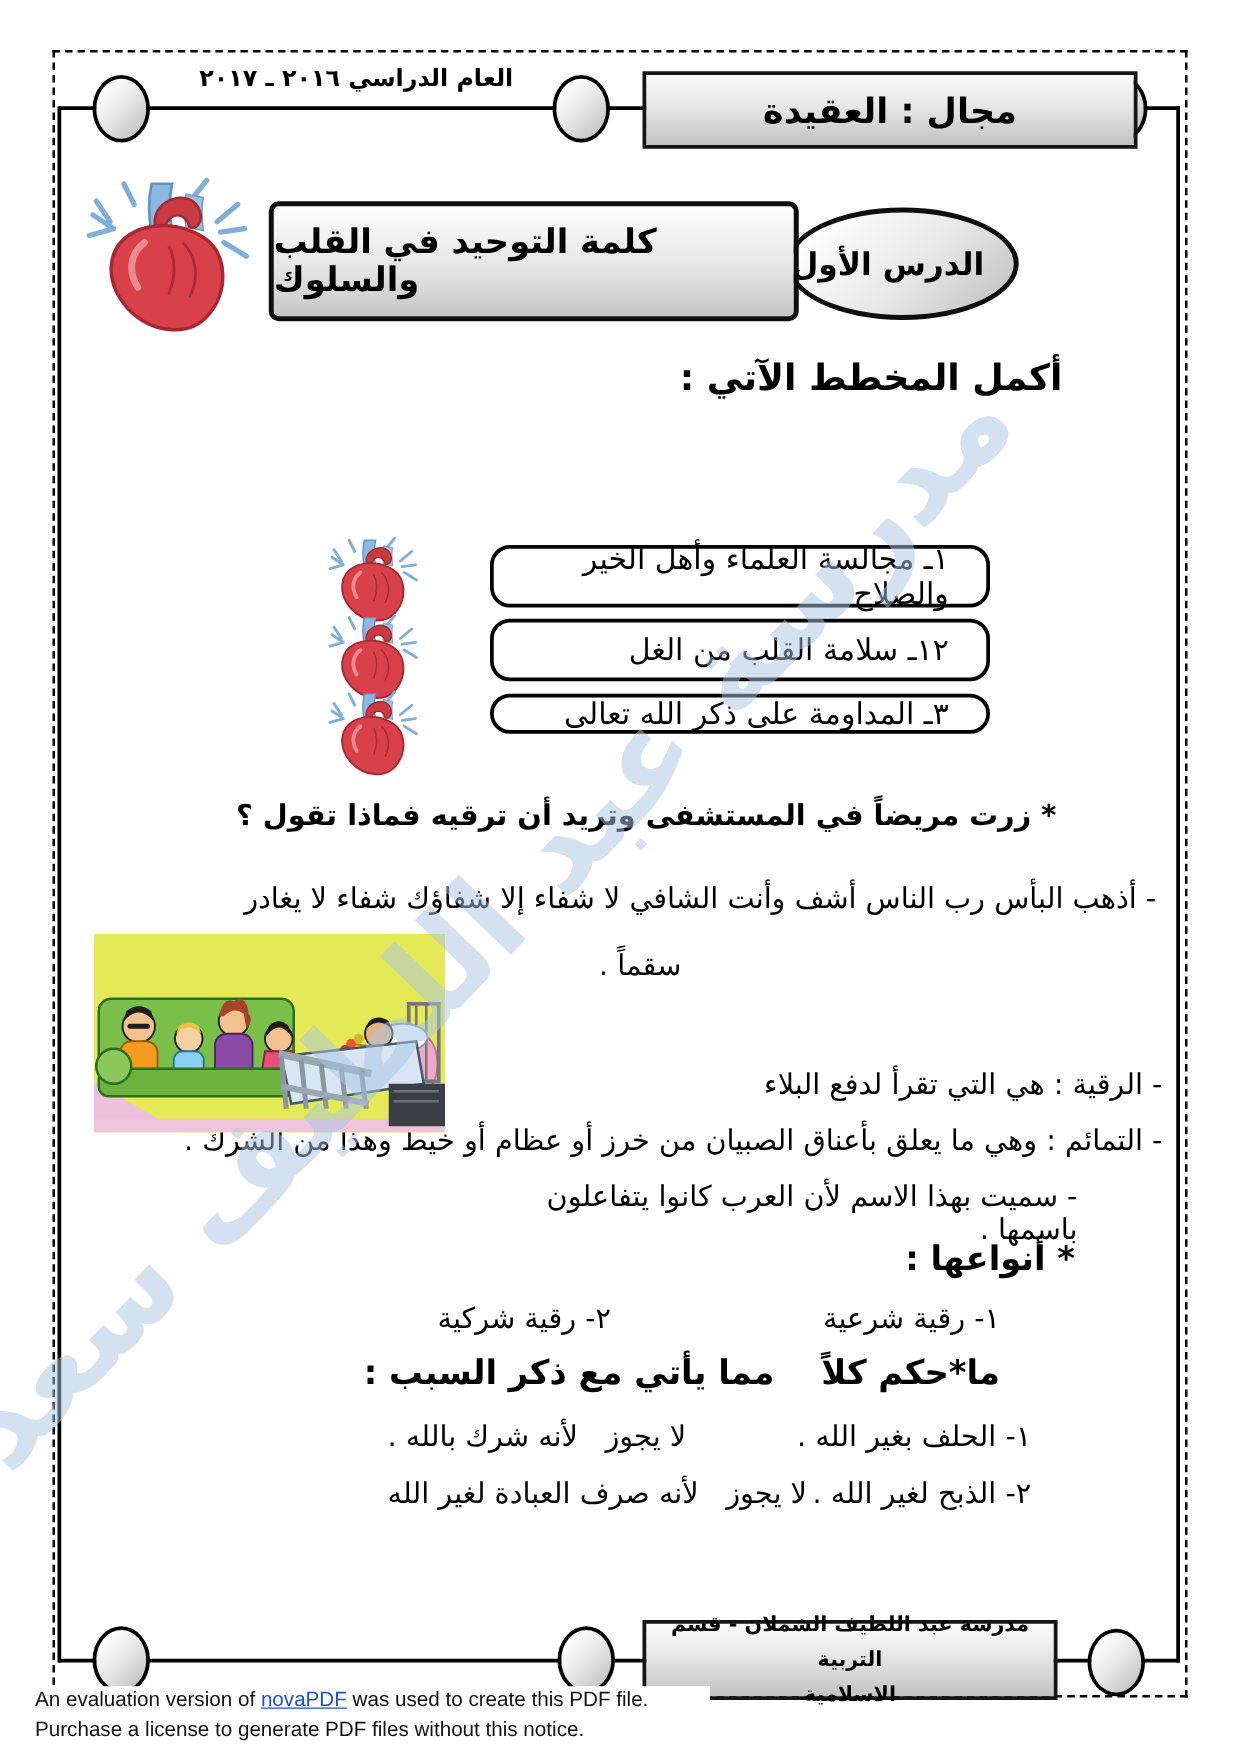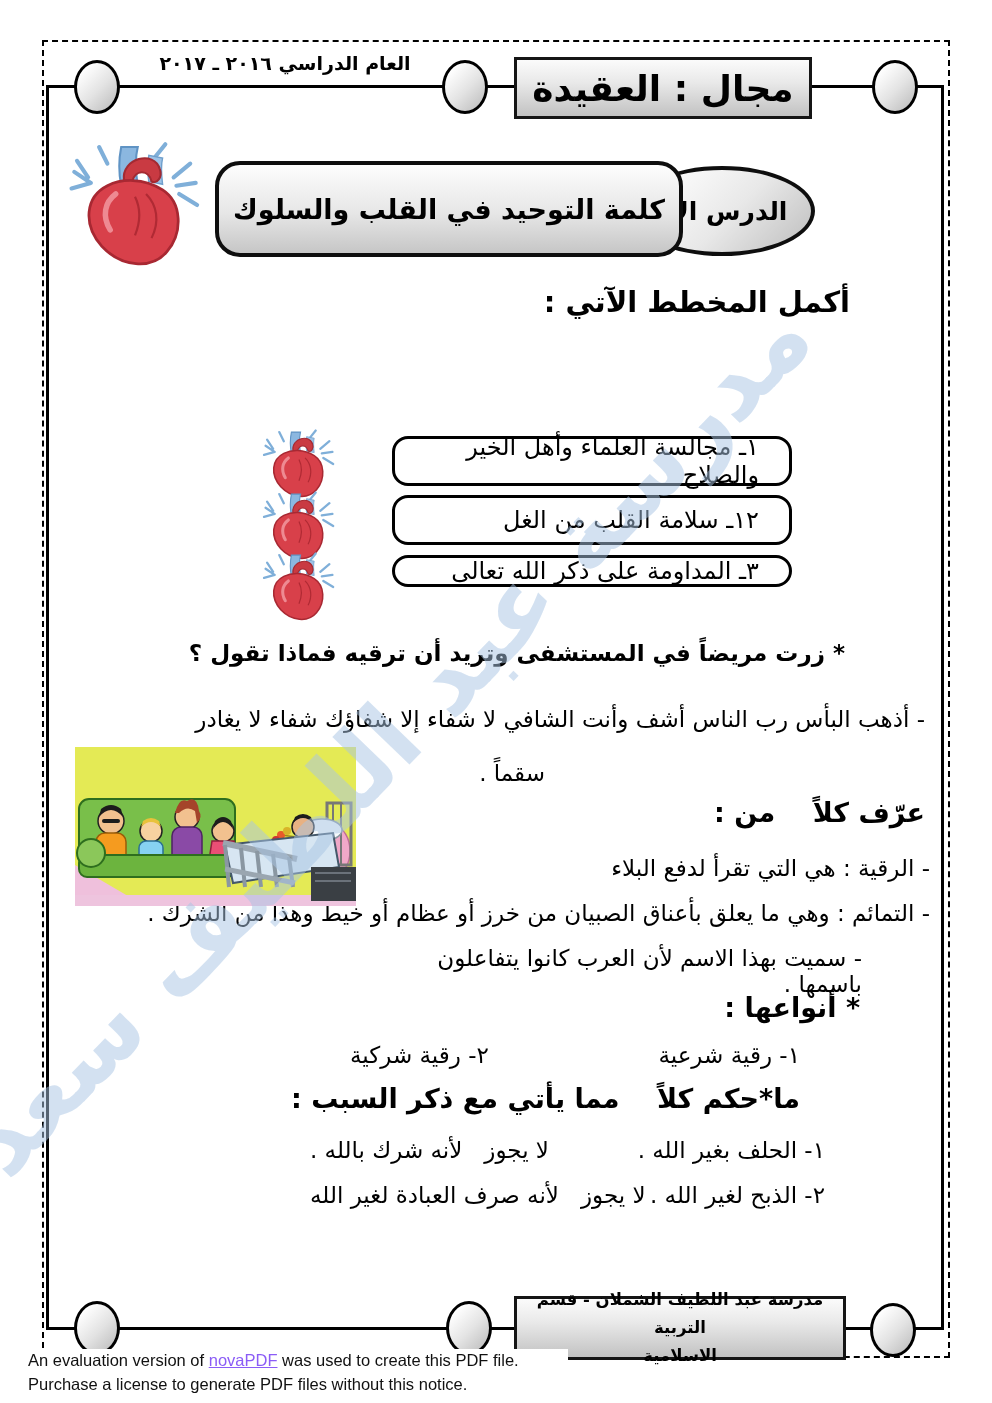--- a/index.html
+++ b/index.html
@@ -13,27 +13,27 @@
   .fl-bottom{left:47px;top:1327px;width:897px;height:3px;}
   .fl-left{left:46px;top:85px;width:3px;height:1245px;}
   .fl-right{left:941px;top:85px;width:3px;height:1245px;}
   .node{position:absolute;width:46px;height:54px;border:3px solid #000;border-radius:50%;
        background:linear-gradient(135deg,#ffffff 15%,#e3e3e3 55%,#b9b9b9 100%);box-sizing:border-box;z-index:2;}
   
   .grad-box{position:absolute;border:3.5px solid #151515;box-sizing:border-box;z-index:3;
        background:linear-gradient(to bottom,#fbfbfb 0%,#e9e9e9 40%,#c2c2c2 100%);
        display:flex;flex-direction:column;align-items:center;justify-content:center;
        font-weight:bold;text-align:center;}
-  .field-box{left:514px;top:57px;width:298px;height:62px;font-size:36px;text-align:center;}
+  .field-box{left:514px;top:57px;width:396px;height:62px;font-size:28px;text-align:center;}
   .school-box{left:514px;top:1296px;width:332px;height:64px;font-size:16.5px;line-height:1.7;}
   .year{position:absolute;left:120px;top:52px;width:330px;text-align:center;
        font-size:19px;font-weight:bold;direction:rtl;}
   
-  .lesson-title-box{position:absolute;left:215px;top:161px;width:468px;height:96px;
-       border:4.5px solid #0e0e0e;border-radius:25px;box-sizing:border-box;
+  .lesson-title-box{position:absolute;left:215px;top:161px;width:424px;height:96px;
+       border:4.5px solid #0e0e0e;border-radius:8px;box-sizing:border-box;
        background:linear-gradient(to bottom,#fdfdfd 0%,#e6e6e6 55%,#c6c6c6 100%);
        display:flex;align-items:center;justify-content:center;font-weight:bold;font-size:27px;z-index:3;}
   .lesson-badge{position:absolute;left:629px;top:166px;width:186px;height:90px;
        border:4.5px solid #0e0e0e;border-radius:50%;box-sizing:border-box;
        background:linear-gradient(135deg,#ffffff 10%,#e8e8e8 55%,#bdbdbd 100%);
        display:flex;align-items:center;justify-content:flex-start;font-weight:bold;font-size:25px;z-index:2;}
   
   .diagram-heading{position:absolute;left:500px;top:285px;width:350px;text-align:right;
        direction:rtl;font-weight:bold;font-size:29px;}
   .main-box{position:absolute;left:210px;top:348px;width:578px;height:54px;border:2.5px solid #000;
@@ -65,21 +65,21 @@
   .h2{left:258px;top:488px;width:82px;height:76px;}
   .h3{left:258px;top:549px;width:82px;height:76px;}
   .hospital{position:absolute;left:75px;top:747px;width:281px;height:159px;z-index:1;}
   
   .watermark{position:absolute;left:70px;top:1010px;width:1040px;z-index:5;pointer-events:none;
        transform:rotate(-46deg);transform-origin:0 50%;direction:rtl;text-align:center;
        font-size:98px;font-weight:bold;color:#a9c5e4;opacity:.5;letter-spacing:4px;white-space:nowrap;}
   
   .pdf-notice{position:absolute;left:28px;top:1349px;width:540px;background:#fff;z-index:10;
        font-family:"Liberation Sans",sans-serif;font-size:16.5px;line-height:1.45;color:#111;}
-  .pdf-notice a{color:#8b5cf6;text-decoration:underline;}
+  .pdf-notice a{color:#1d4ed8;text-decoration:underline;}
 </style>
 </head>
 <body>
 
 <div class="page">
 
   <svg width="0" height="0" style="position:absolute" aria-hidden="true">
     <defs>
       <g id="heart-sym">
         <g stroke="#7fafd9" stroke-width="3" fill="none" stroke-linecap="round">
@@ -191,21 +191,20 @@
     <path d="M150 98 L258 86 L264 120 L158 136 Z" fill="#d7e6f2" stroke="#44586a" stroke-width="2"></path>
 
     <path d="M148 96 L222 112" stroke="#9aa6b0" stroke-width="6"></path>
     <path d="M150 98 L154 140 M166 101 L170 140 M182 104 L186 140 M198 107 L202 140 M214 110 L218 140" stroke="#8a97a2" stroke-width="4"></path>
     <path d="M150 122 L220 136" stroke="#9aa6b0" stroke-width="5"></path>
 
     <rect x="236" y="120" width="45" height="34" fill="#3a3f44"></rect>
     <path d="M240 126 h36 M240 134 h36" stroke="#6b727a" stroke-width="2"></path>
   </svg>
 
-  <div class="ar bold def-head">عرّف كلاً    من :</div>
   <div class="ar def-raqya">- الرقية : هي التي تقرأ لدفع البلاء</div>
   <div class="ar def-tamaem">- التمائم : وهي ما يعلق بأعناق الصبيان من خرز أو عظام أو خيط وهذا من الشرك .</div>
   <div class="ar def-naming">- سميت بهذا الاسم لأن العرب كانوا يتفاعلون باسمها .</div>
 
   <div class="ar bold anwa-head">* أنواعها :</div>
   <div class="ar types-row">
     <span>١- رقية شرعية</span>
     <span>٢- رقية شركية</span>
   </div>
 

